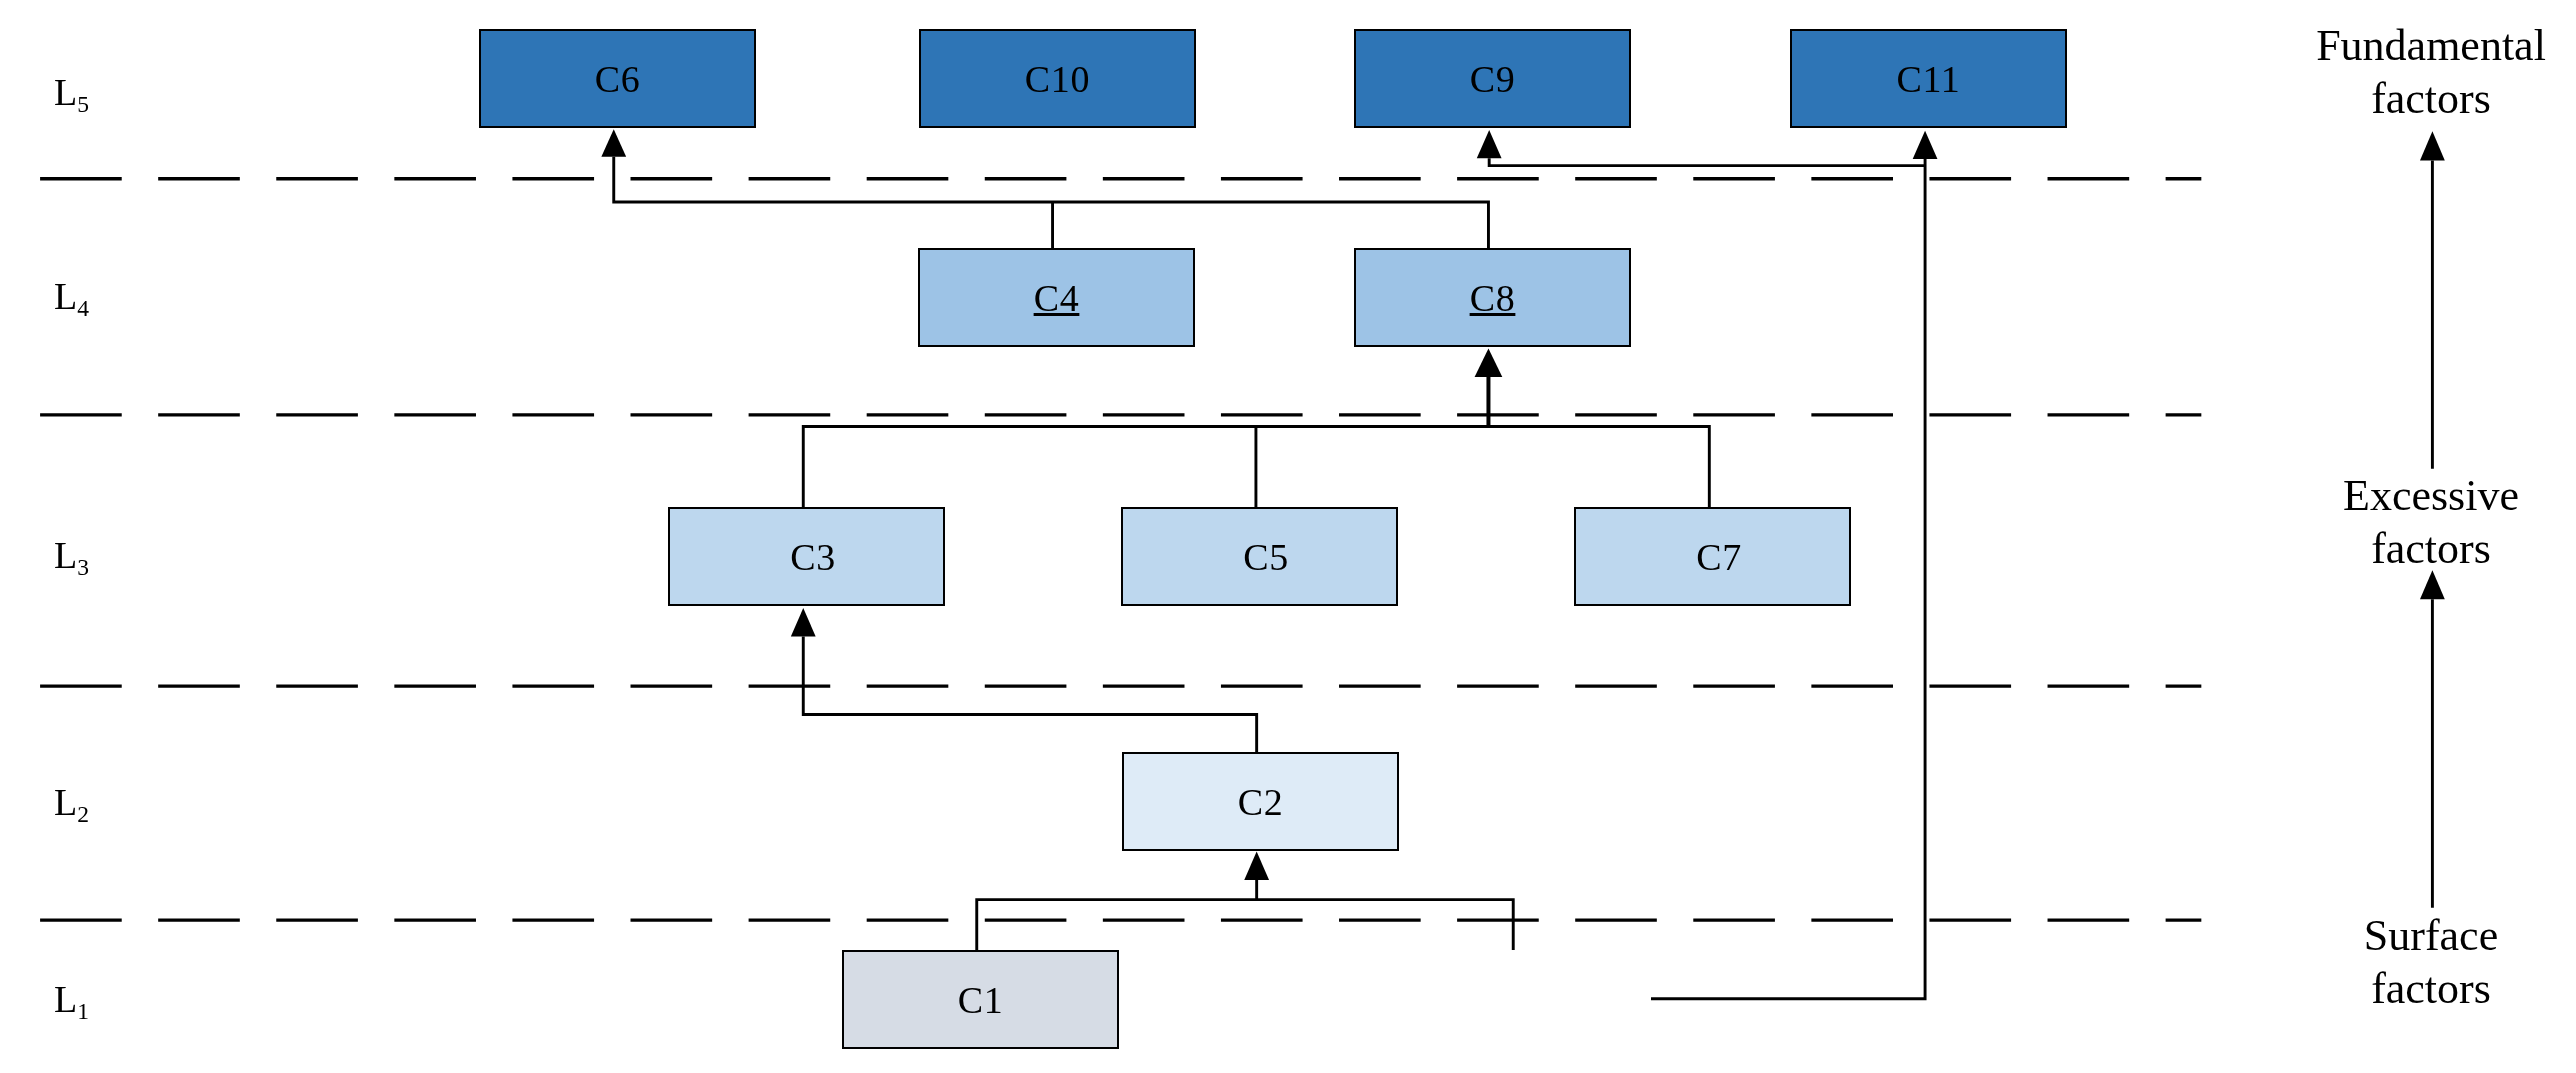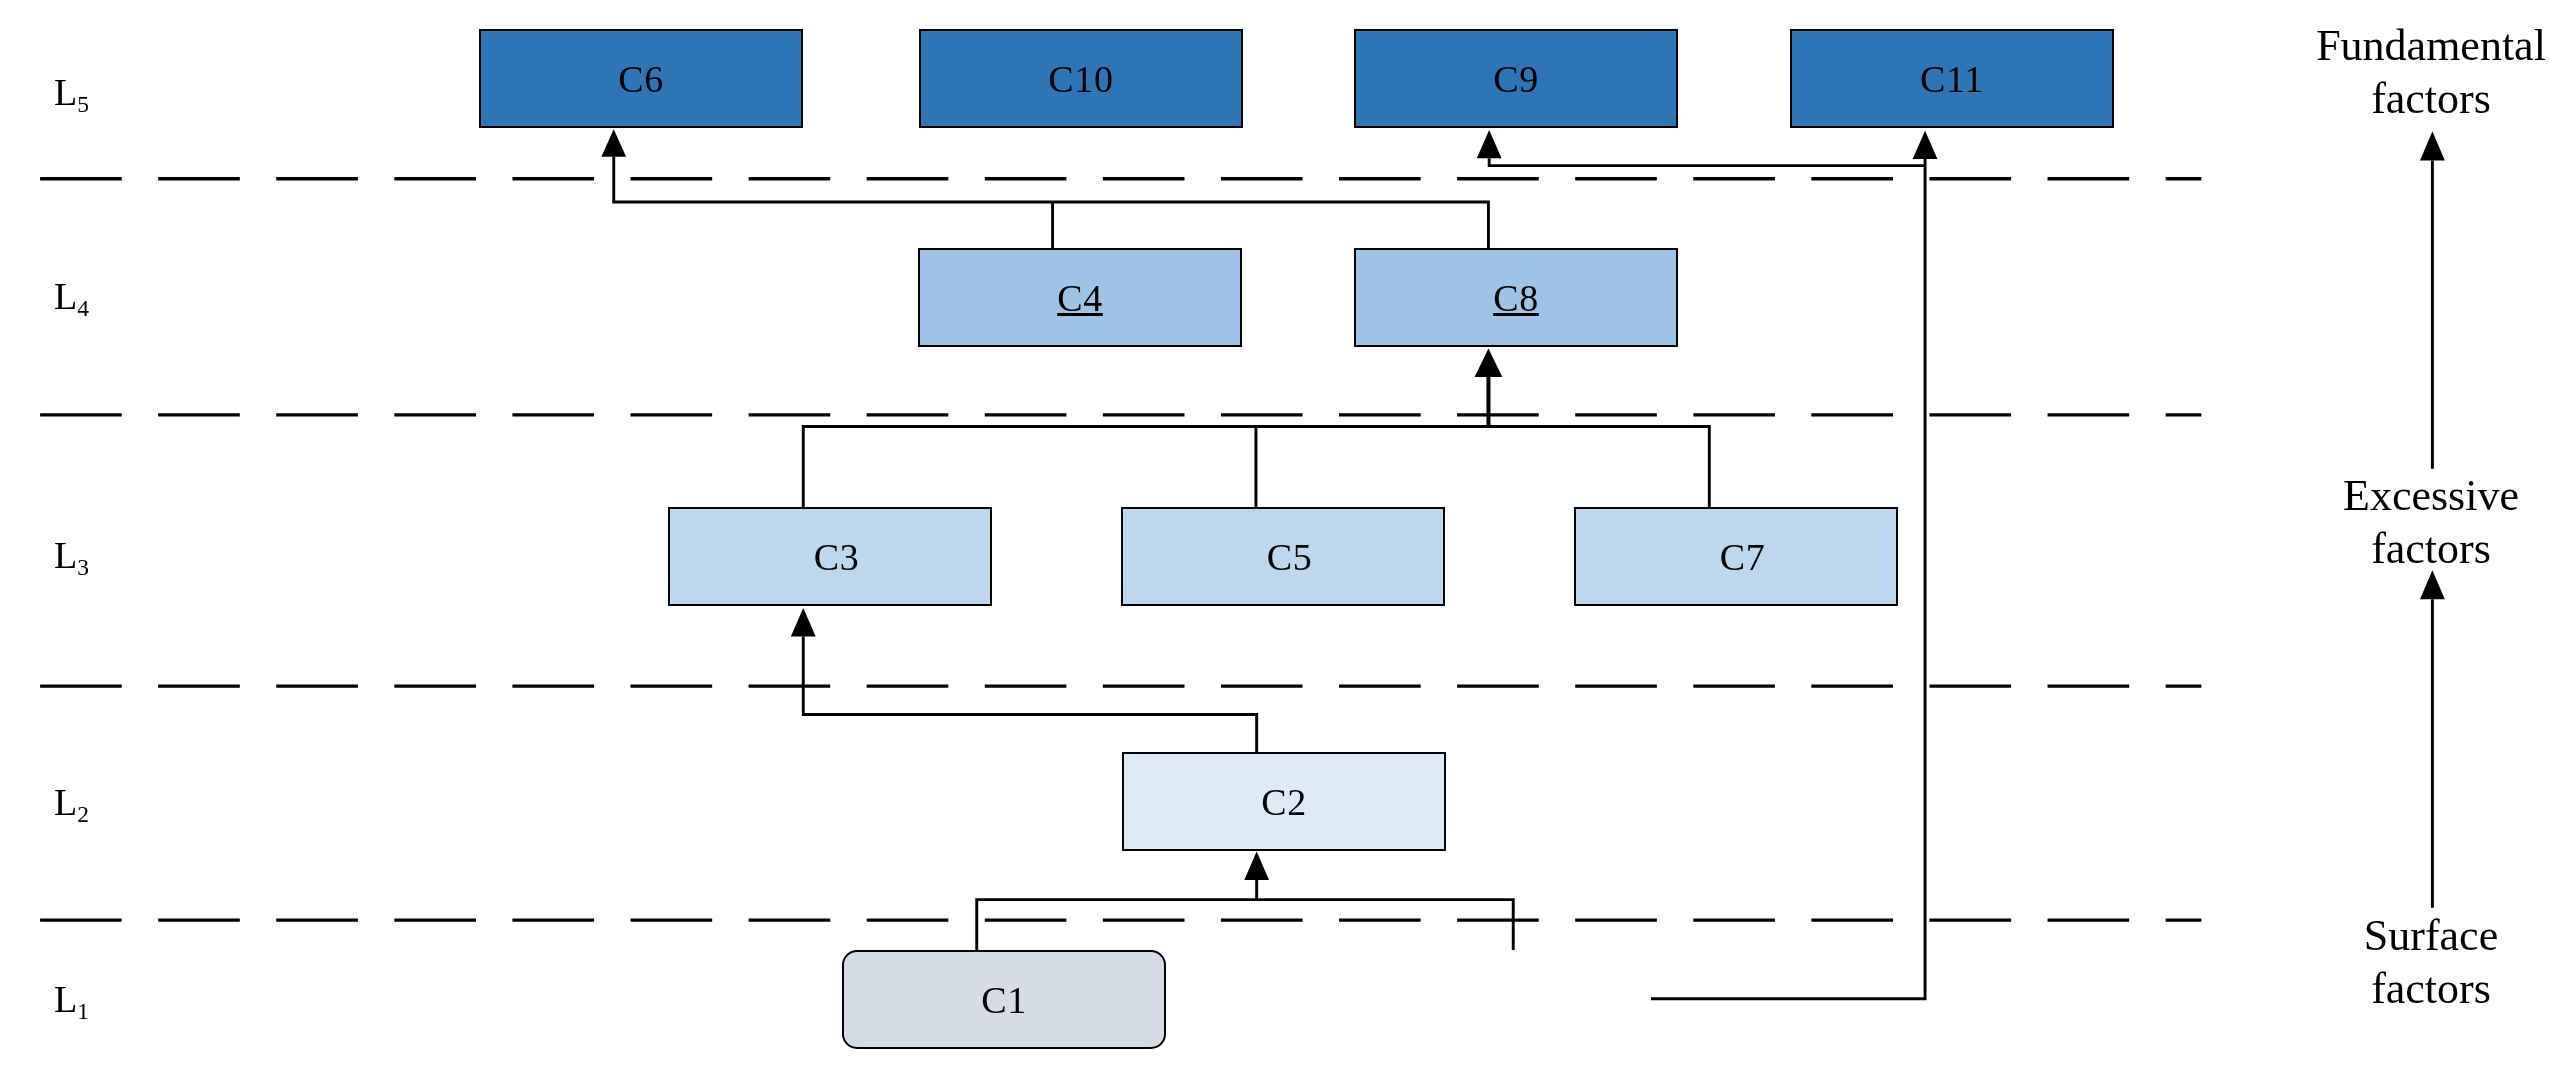--- a/index.html
+++ b/index.html
@@ -15,35 +15,35 @@
   
   #edges { position: absolute; left: 0; top: 0; width: 2576px; height: 1074px; }
   #edges .wire { fill: none; stroke: var(--line, #000); stroke-width: 4; }
   #edges .wire.bold { stroke-width: 5.5; }
   #edges .sep { fill: none; stroke: var(--line, #000); stroke-width: 4.5; stroke-dasharray: 112 50; }
   #edges .head { fill: var(--line, #000); stroke: none; }
 
   
   .node {
     position: absolute;
-    width: 324px;
+    width: 277px;
     height: 99px;
     border: 2.9px solid #000000;
     box-sizing: border-box;
     display: flex;
     align-items: center;
     justify-content: center;
     font-size: 38px;
     letter-spacing: 0.7px;
   }
   .node.l5 { background: var(--level5-fill, #2E75B6); }
   .node.l4 { background: var(--level4-fill, #9DC3E6); text-decoration: underline; }
   .node.l3 { background: var(--level3-fill, #BDD7EE); padding-left: 13px; }
   .node.l2 { background: var(--level2-fill, #DEEBF7); font-family: Liberation Serif, serif; }
-  .node.l1 { background: var(--level1-fill, #D6DCE5); border-radius: 15px; }
+  .node.l1 { background: var(--level1-fill, #D6DCE5); }
 
   
   .level-label {
     position: absolute;
     left: 54px;
     font-size: 38px;
     line-height: 1;
   }
   .level-label sub { font-size: 0.62em; line-height: 0; vertical-align: -0.28em; }
 

